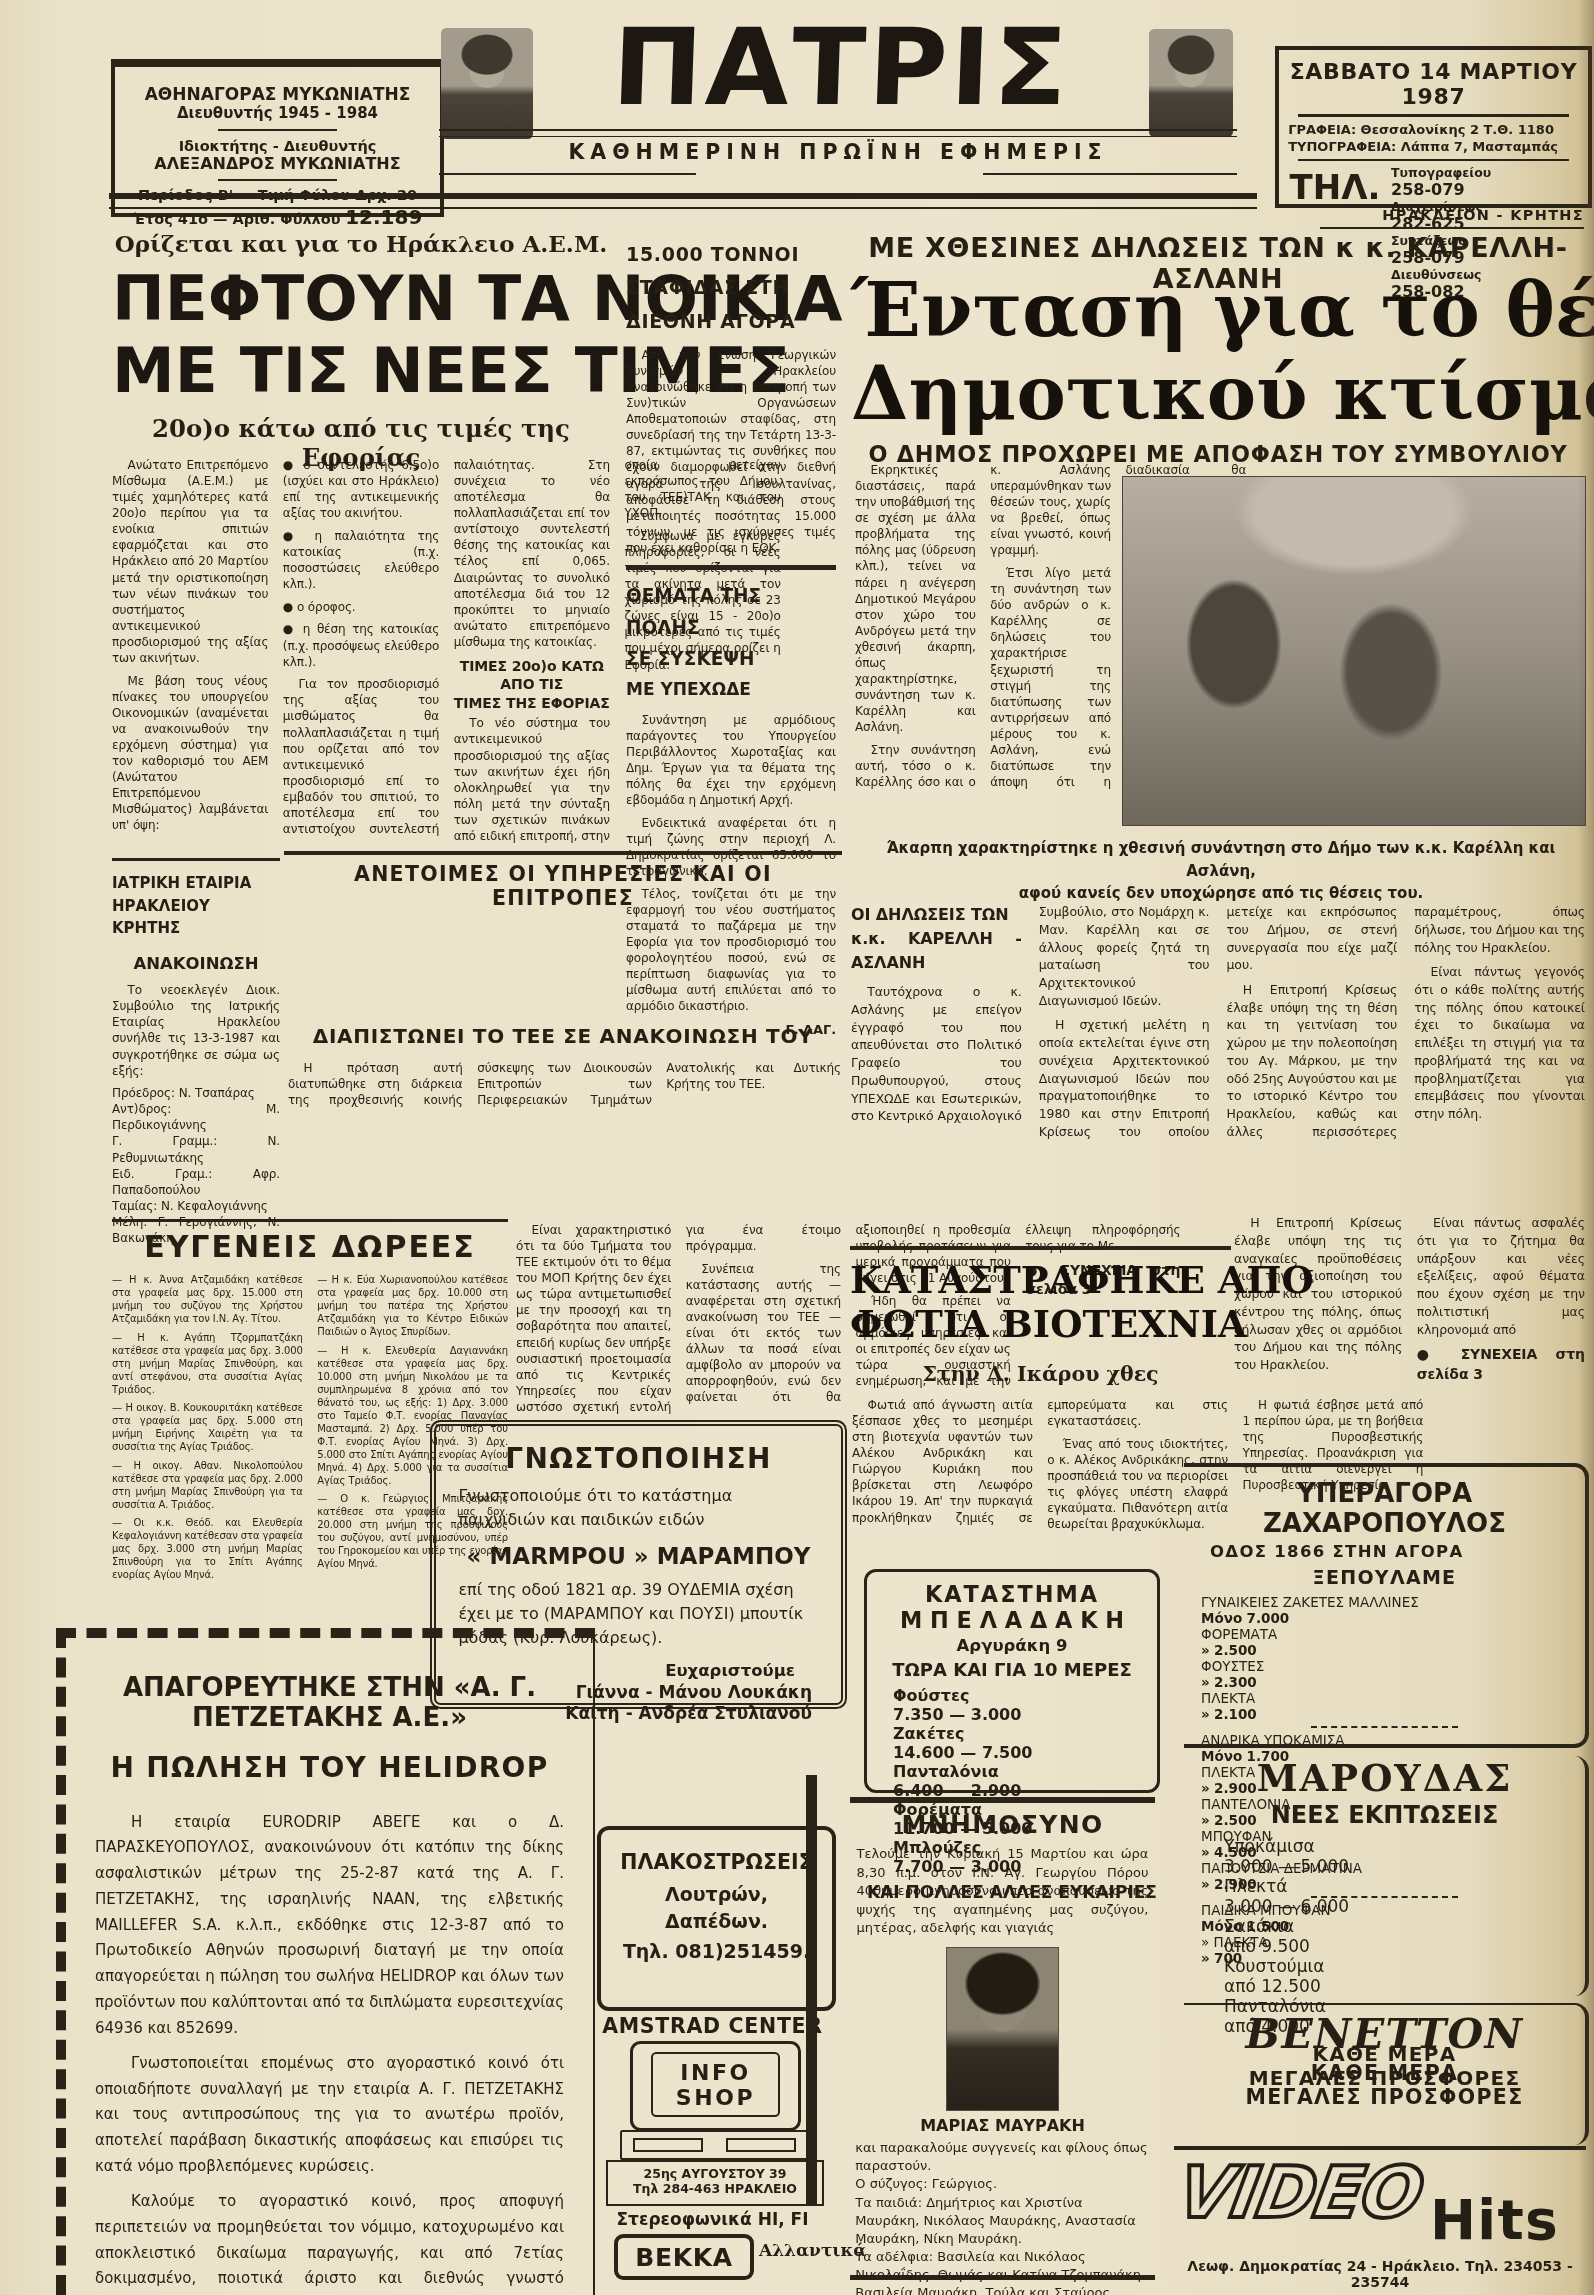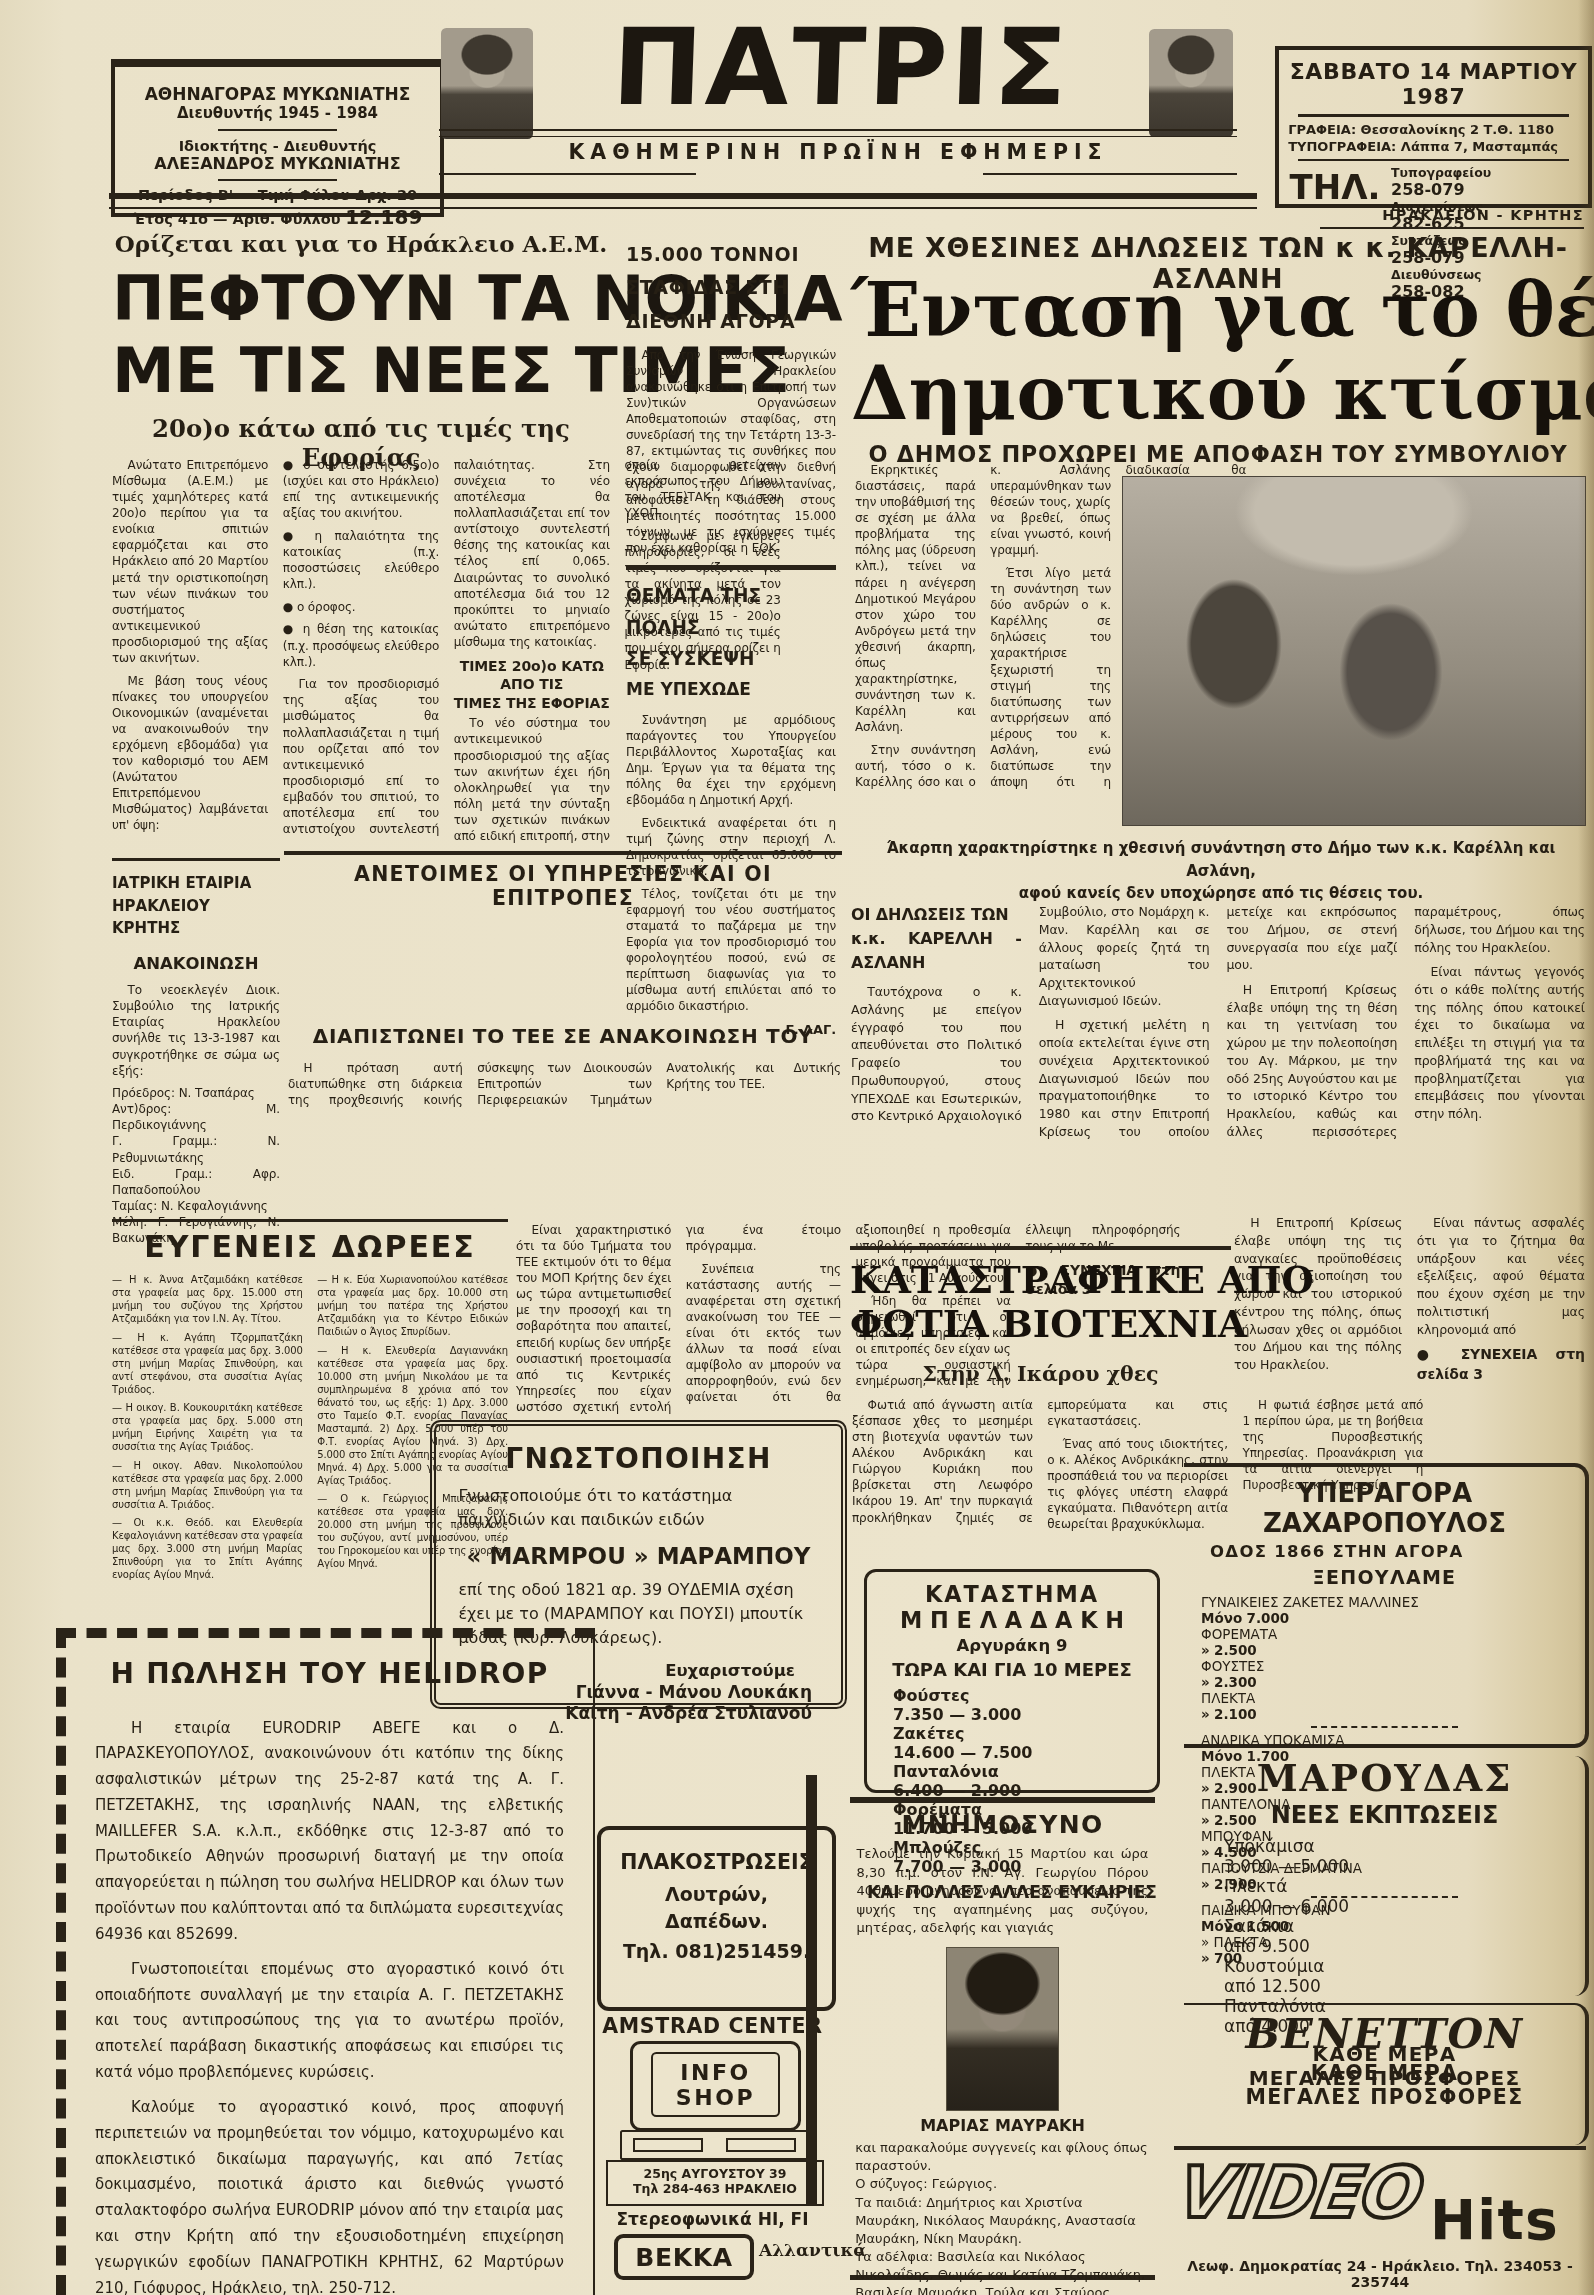--- a/index.html
+++ b/index.html
@@ -109,21 +109,21 @@
   <div class="abs vrule" style="left:842px;top:231px;height:619px;"></div>
 
   <div class="abs c ser b" style="left:112px;top:230px;width:498px;font-size:23px;">Ορίζεται και για το Ηράκλειο Α.Ε.Μ.</div>
   <div class="abs c" style="left:112px;top:263px;width:498px;line-height:1.14;">
     <span class="cond b" style="--sx:.72;font-size:63px;color:#1c1710;">ΠΕΦΤΟΥΝ ΤΑ ΝΟΙΚΙΑ</span><br>
     <span class="cond b" style="--sx:.72;font-size:63px;color:#1c1710;">ΜΕ ΤΙΣ ΝΕΕΣ ΤΙΜΕΣ</span>
   </div>
   <div class="abs c ser b" style="left:112px;top:414px;width:498px;font-size:24.4px;">20ο)ο κάτω από τις τιμές της Εφορίας</div>
   <div class="abs body cols3" style="left:112px;top:457px;width:498px;height:395px;font-size:12px;">
     <p>Ανώτατο Επιτρεπόμενο Μίσθωμα (Α.Ε.Μ.) με τιμές χαμηλότερες κατά 20ο)ο περίπου για τα ενοίκια σπιτιών εφαρμόζεται και στο Ηράκλειο από 20 Μαρτίου μετά την οριστικοποίηση των νέων πινάκων του συστήματος αντικειμενικού προσδιορισμού της αξίας των ακινήτων.</p>
-    <p>Με βάση τους νέους πίνακες του υπουργείου Οικονομικών (αναμένεται να ανακοινωθούν την ερχόμενη εβδομάδα) για τον καθορισμό του ΑΕΜ (Ανώτατου Επιτρεπόμενου Μισθώματος) λαμβάνεται υπ' όψη:</p>
+    <p>Με βάση τους νέους πίνακες του υπουργείου Οικονομικών (αναμένεται να ανακοινωθούν την ερχόμενη σύστημα) για τον καθορισμό του ΑΕΜ (Ανώτατου Επιτρεπόμενου Μισθώματος) λαμβάνεται υπ' όψη:</p>
     <p class="nofi">● ο συντελεστής 6,5ο)ο (ισχύει και στο Ηράκλειο) επί της αντικειμενικής αξίας του ακινήτου.</p>
     <p class="nofi">● η παλαιότητα της κατοικίας (π.χ. ποσοστώσεις ελεύθερο κλπ.).</p>
     <p class="nofi">● ο όροφος.</p>
     <p class="nofi">● η θέση της κατοικίας (π.χ. προσόψεως ελεύθερο κλπ.).</p>
     <p>Για τον προσδιορισμό της αξίας του μισθώματος θα πολλαπλασιάζεται η τιμή που ορίζεται από τον αντικειμενικό προσδιορισμό επί το εμβαδόν του σπιτιού, το αποτέλεσμα επί του αντιστοίχου συντελεστή παλαιότητας. Στη συνέχεια το νέο αποτέλεσμα θα πολλαπλασιάζεται επί τον αντίστοιχο συντελεστή θέσης της κατοικίας και τέλος επί 0,065. Διαιρώντας το συνολικό αποτέλεσμα διά του 12 προκύπτει το μηνιαίο ανώτατο επιτρεπόμενο μίσθωμα της κατοικίας.</p>
     <div class="b c" style="font-size:14px;margin:6.6px 0 2.6px;">
       <span>ΤΙΜΕΣ 20ο)ο ΚΑΤΩ ΑΠΟ ΤΙΣ</span><br>
       <span>ΤΙΜΕΣ ΤΗΣ ΕΦΟΡΙΑΣ</span>
     </div>
     <p>Το νέο σύστημα του αντικειμενικού προσδιορισμού της αξίας των ακινήτων έχει ήδη ολοκληρωθεί για την πόλη μετά την σύνταξη των σχετικών πινάκων από ειδική επιτροπή, στην οποία μετείχαν εκπρόσωπος του Δήμου, του ΤΕΕ)ΤΑΚ και του ΥΧΟΠ.</p>
@@ -237,20 +237,21 @@
     <div class="c b" style="font-size:28px;margin-top:16px;letter-spacing:1.3px;">ΓΝΩΣΤΟΠΟΙΗΣΗ</div>
     <div style="font-size:16px;margin:9.2px 22.4px 0;line-height:1.5;">Γνωστοποιούμε ότι το κατάστημα παιχνιδιών και παιδικών ειδών</div>
     <div class="c b" style="font-size:23px;margin-top:10.6px;">« MARMPOU »  ΜΑΡΑΜΠΟΥ</div>
     <div style="font-size:16px;margin:9.2px 22.4px 0;line-height:1.5;">επί της οδού 1821 αρ. 39 ΟΥΔΕΜΙΑ  σχέση έχει με το (ΜΑΡΑΜΠΟΥ και ΠΟΥΣΙ)  μπουτίκ μόδας (Κυρ. Λουκάρεως).</div>
     <div class="r b" style="font-size:16.5px;margin:10.6px 46px 0;">Ευχαριστούμε</div>
     <div class="r b" style="font-size:17px;margin:2.6px 29px 0;">Γιάννα - Μάνου Λουκάκη</div>
     <div class="r b" style="font-size:17px;margin:1.3px 29px 0;">Καίτη - Ανδρέα Στυλιανού</div>
   </div>
 
   <div class="abs" style="left:56px;top:1628px;width:527px;height:657px;border-top:10.6px dashed #2a2318;border-left:10.6px dashed #2a2318;border-right:2.6px solid #2a2318;">
+    <div class="c b" style="font-size:26px;margin:34px 13px 0;">ΑΠΑΓΟΡΕΥΤΗΚΕ ΣΤΗΝ «Α. Γ. ΠΕΤΖΕΤΑΚΗΣ Α.Ε.»</div>
     <div class="c b" style="font-size:28px;margin:18.5px 13px 0;letter-spacing:1.3px;">Η ΠΩΛΗΣΗ ΤΟΥ HELIDROP</div>
     <div class="j" style="font-size:15px;line-height:1.72;margin:26px 29px 0;">
       <p style="text-indent:2.4em;margin:0 0 9.2px;">Η εταιρία EURODRIP ΑΒΕΓΕ και ο Δ. ΠΑΡΑΣΚΕΥΟΠΟΥΛΟΣ, ανακοινώνουν ότι κατόπιν της δίκης ασφαλιστικών μέτρων της 25-2-87 κατά της Α. Γ. ΠΕΤΖΕΤΑΚΗΣ, της ισραηλινής ΝΑΑΝ, της ελβετικής MAILLEFER S.A. κ.λ.π., εκδόθηκε στις 12-3-87 από το Πρωτοδικείο Αθηνών προσωρινή διαταγή με την οποία απαγορεύεται η πώληση του σωλήνα HELIDROP και όλων των προϊόντων που καλύπτονται από τα διπλώματα ευρεσιτεχνίας 64936 και 852699.</p>
       <p style="text-indent:2.4em;margin:0 0 9.2px;">Γνωστοποιείται επομένως στο αγοραστικό κοινό ότι οποιαδήποτε συναλλαγή με την εταιρία Α. Γ. ΠΕΤΖΕΤΑΚΗΣ και τους αντιπροσώπους της για το ανωτέρω προϊόν, αποτελεί παράβαση δικαστικής αποφάσεως και επισύρει τις κατά νόμο προβλεπόμενες κυρώσεις.</p>
       <p style="text-indent:2.4em;margin:0 0 6.6px;">Καλούμε το αγοραστικό κοινό, προς αποφυγή περιπετειών να προμηθεύεται τον νόμιμο, κατοχυρωμένο και αποκλειστικό δικαίωμα παραγωγής, και από 7ετίας δοκιμασμένο, ποιοτικά άριστο και διεθνώς γνωστό σταλακτοφόρο σωλήνα EURODRIP μόνον από την εταιρία μας και στην Κρήτη από την εξουσιοδοτημένη επιχείρηση γεωργικών εφοδίων ΠΑΝΑΓΡΟΤΙΚΗ ΚΡΗΤΗΣ, 62 Μαρτύρων 210, Γιόφυρος, Ηράκλειο, τηλ. 250-712.</p>
     </div>
 
   </div>
 
   <div class="abs wavy" style="left:597px;top:1826px;width:231px;height:177px;">

